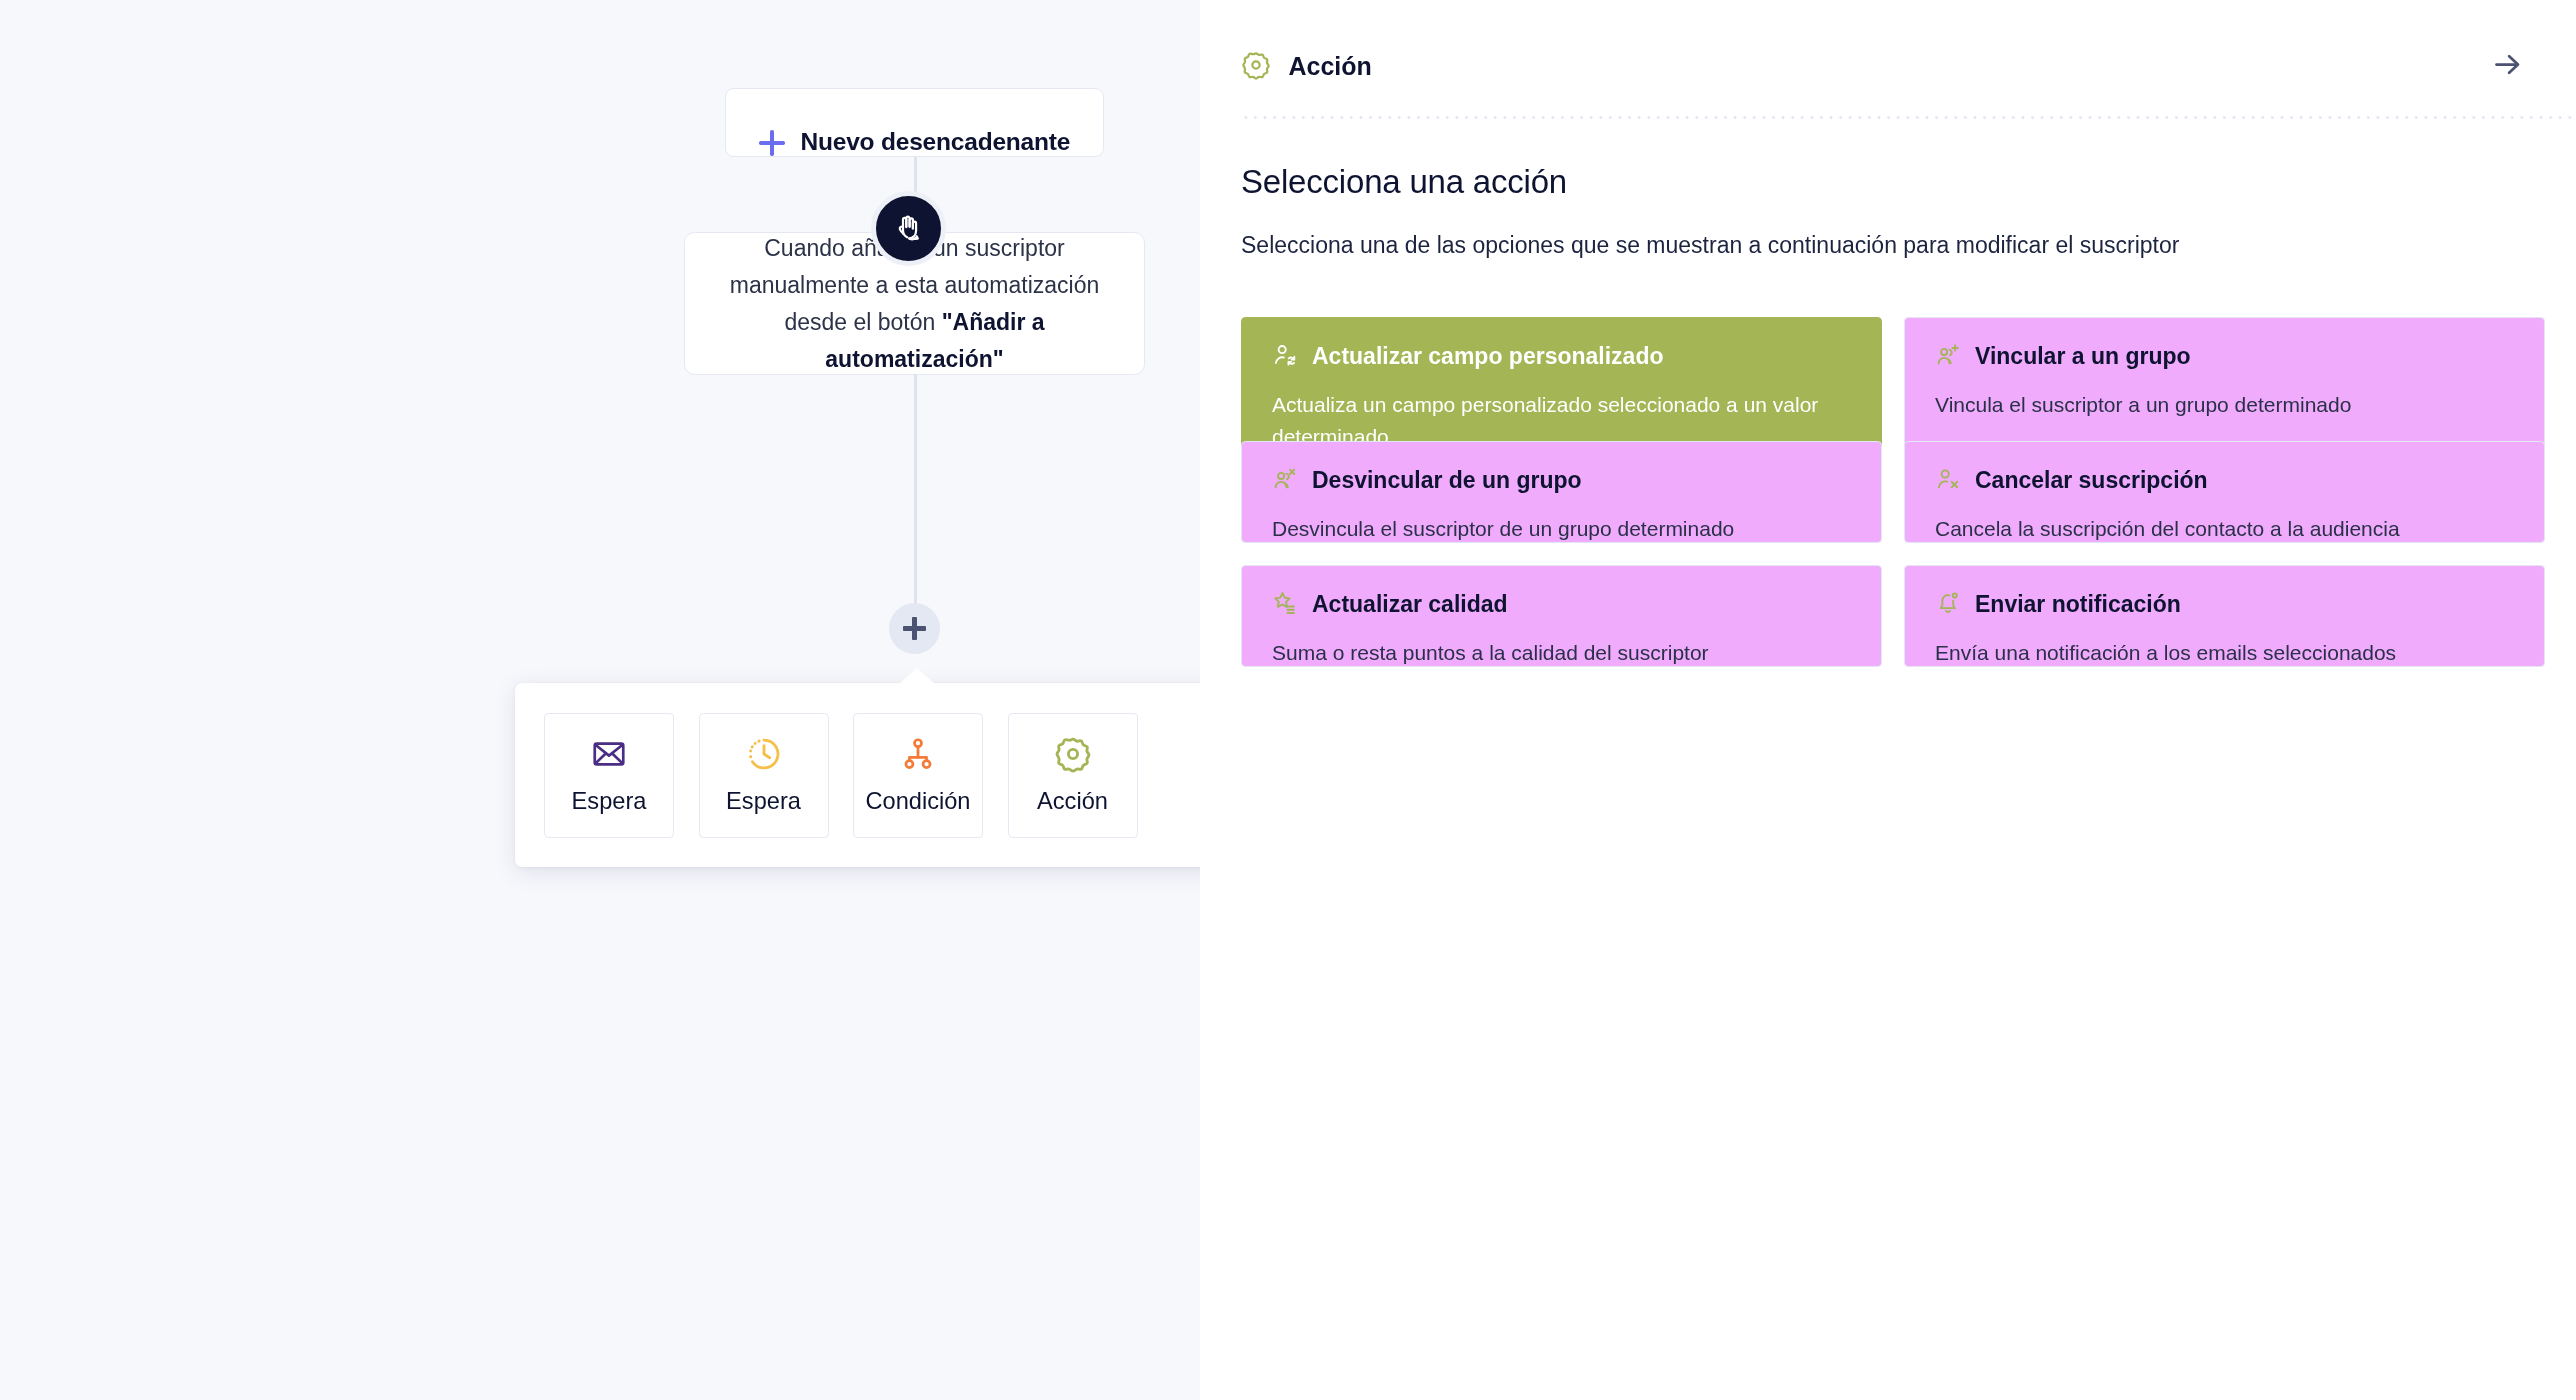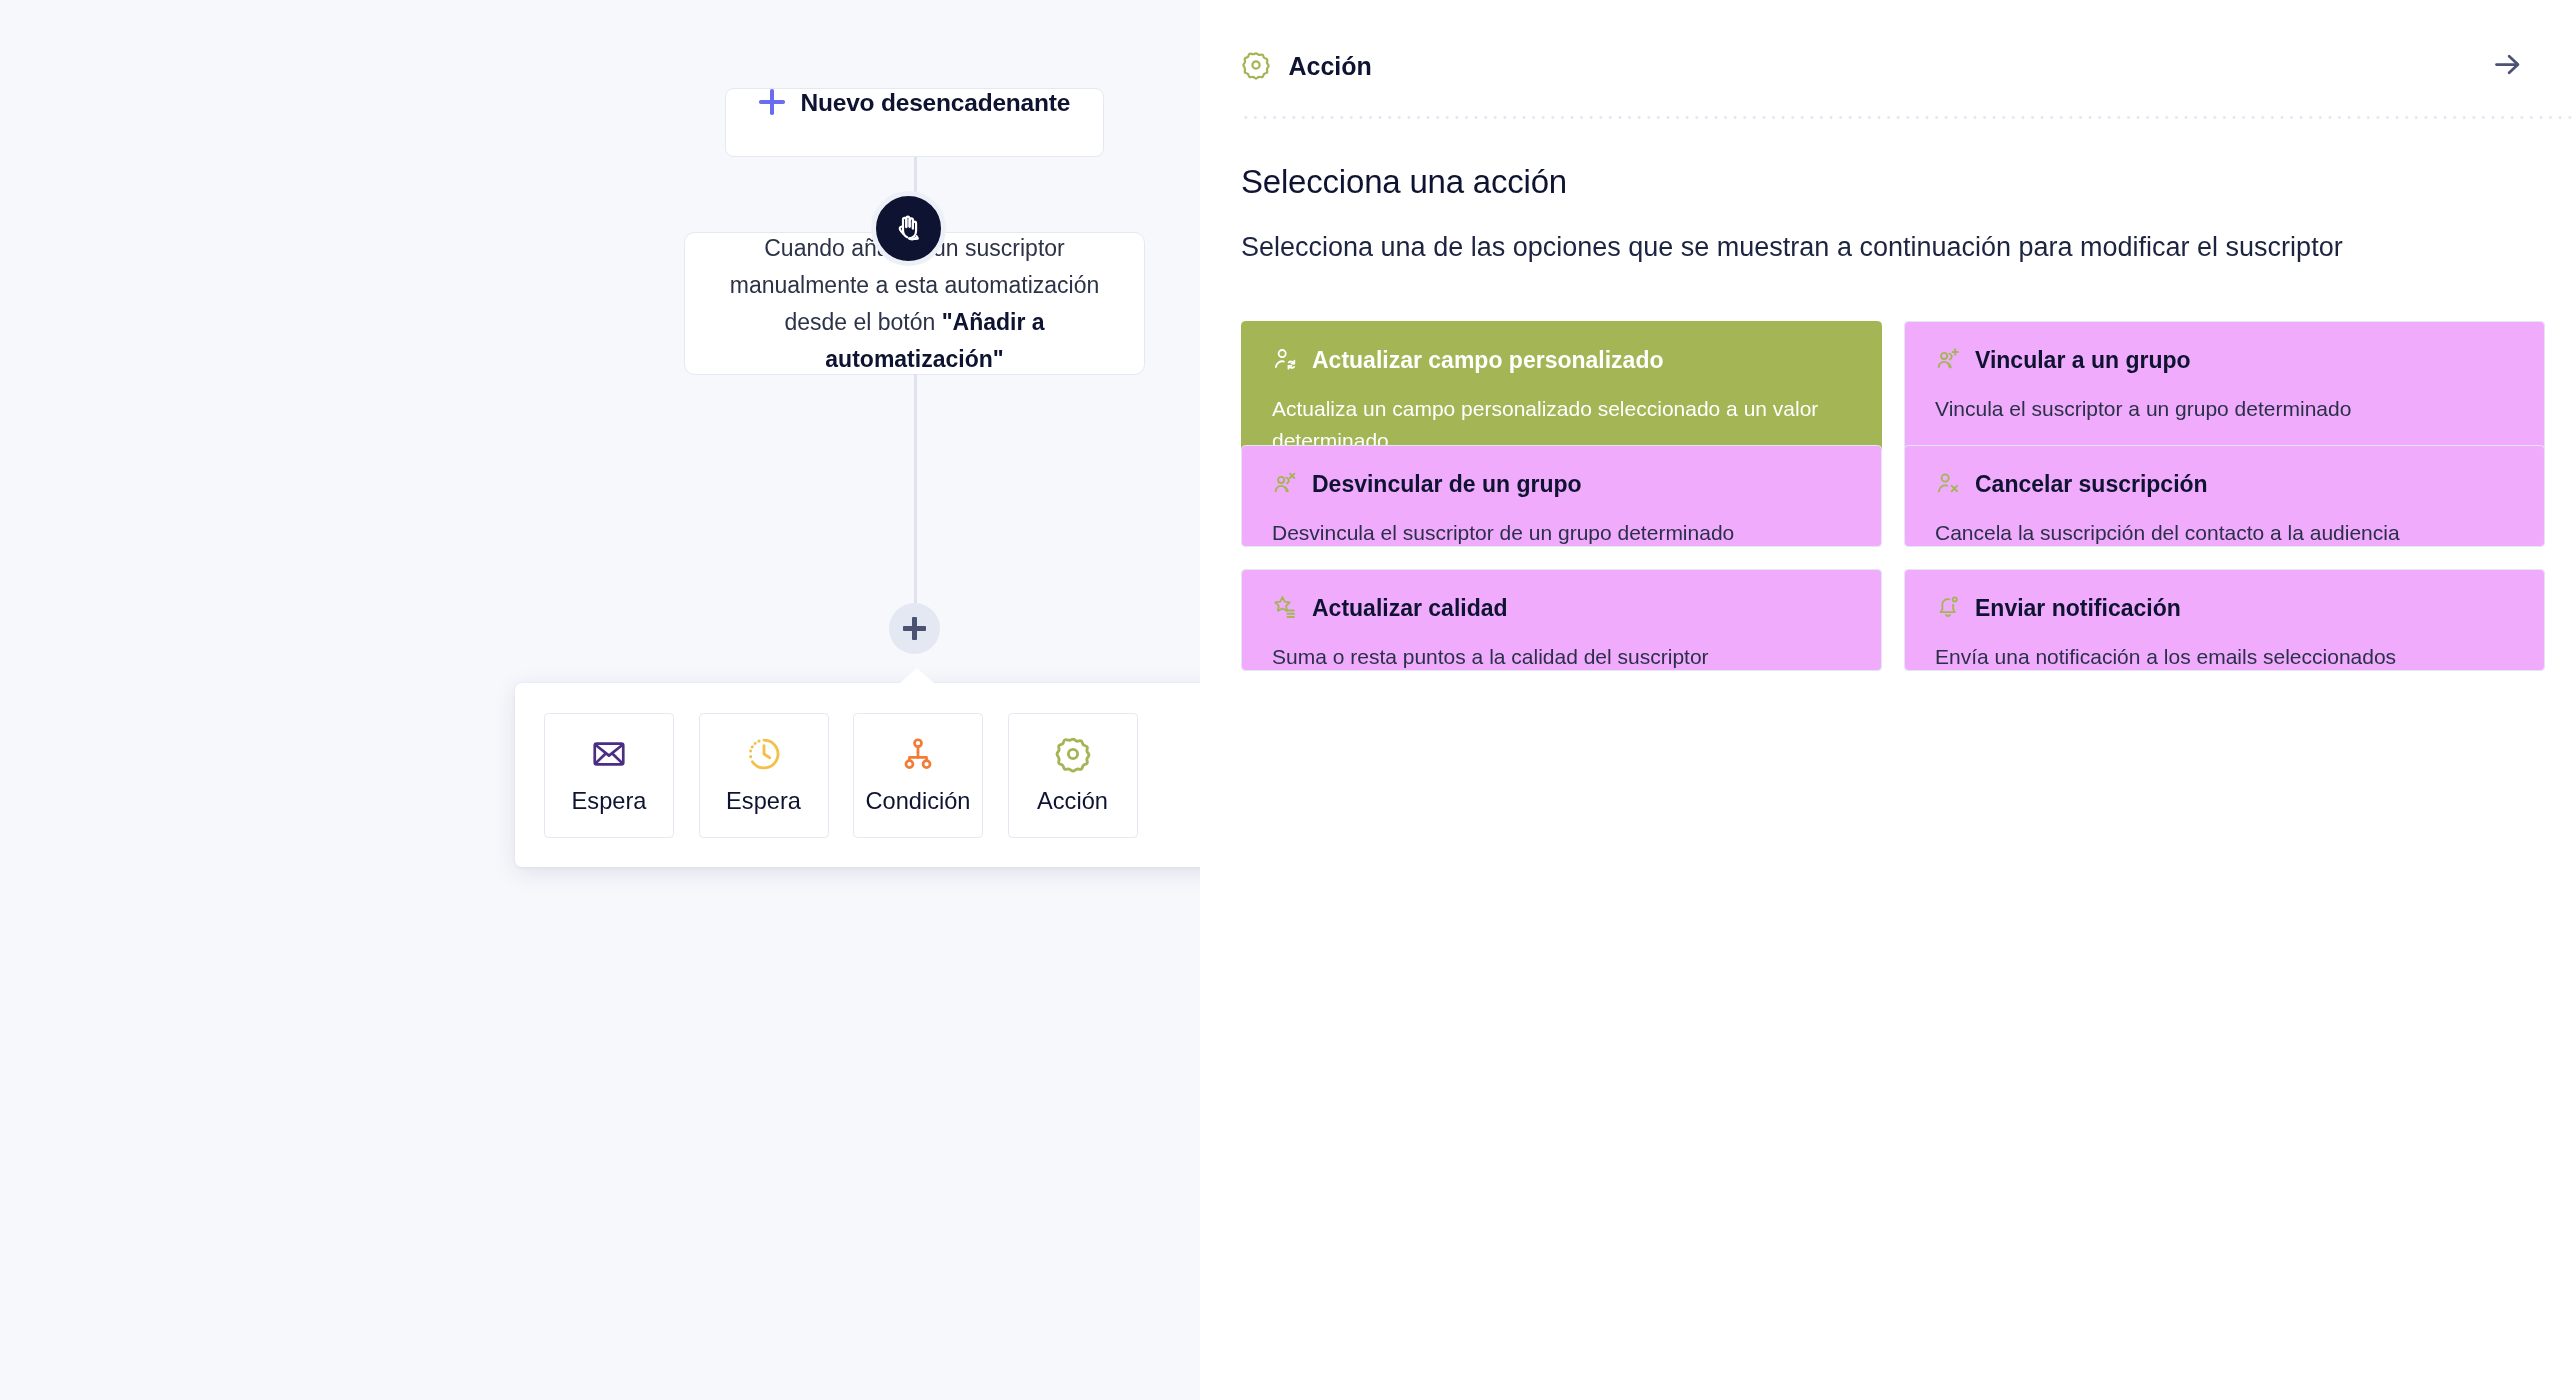--- a/index.html
+++ b/index.html
@@ -46,21 +46,21 @@
     position: absolute;
     left: 725px;
     top: 88px;
     width: 379px;
     height: 69px;
     background: #ffffff;
     border: 1.7px solid #e5e8f2;
     border-radius: 8.7px;
     box-sizing: border-box;
     display: flex;
-    align-items: flex-start;
+    align-items: flex-end;
     justify-content: center;
     gap: 15.7px;
     cursor: pointer;
   }
   .new-trigger .plus-glyph {
     width: 26px;
     height: 26px;
     position: relative;
     flex: 0 0 26px;
   }
@@ -260,21 +260,21 @@
     background-repeat: repeat-x;
   }
   .panel-body { padding: 0 0 0 41px; }
   .panel-h1 {
     font-size: 33px;
     color: #0d1330;
     margin-top: 44px;
     letter-spacing: -0.2px;
   }
   .panel-sub {
-    font-size: 27px;
+    font-size: 23px;
     color: #1d2440;
     margin-top: 31px;
   }
 
   .cards {
     margin-top: 58px;
     display: grid;
     grid-template-columns: 641px 641px;
     grid-auto-rows: 102px;
     column-gap: 25px;

